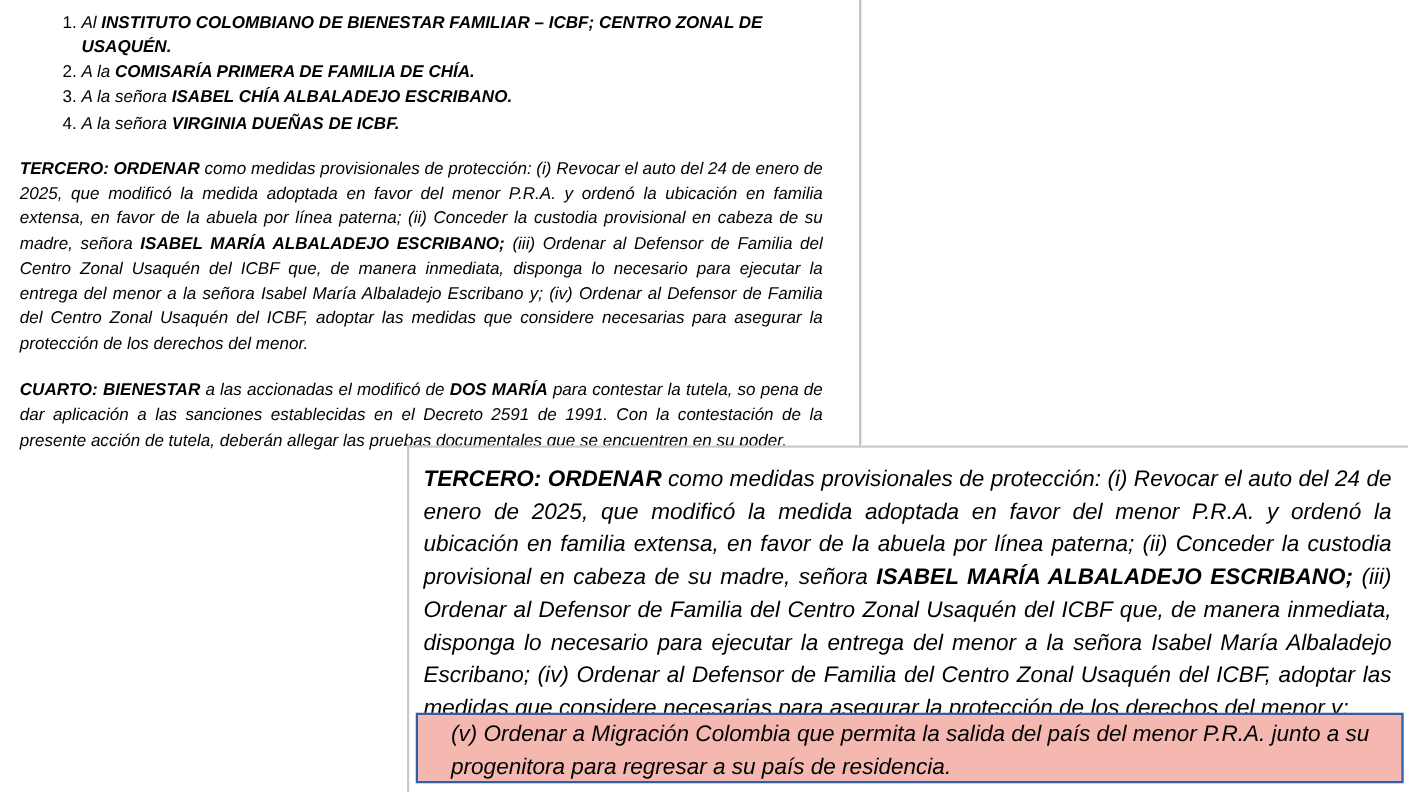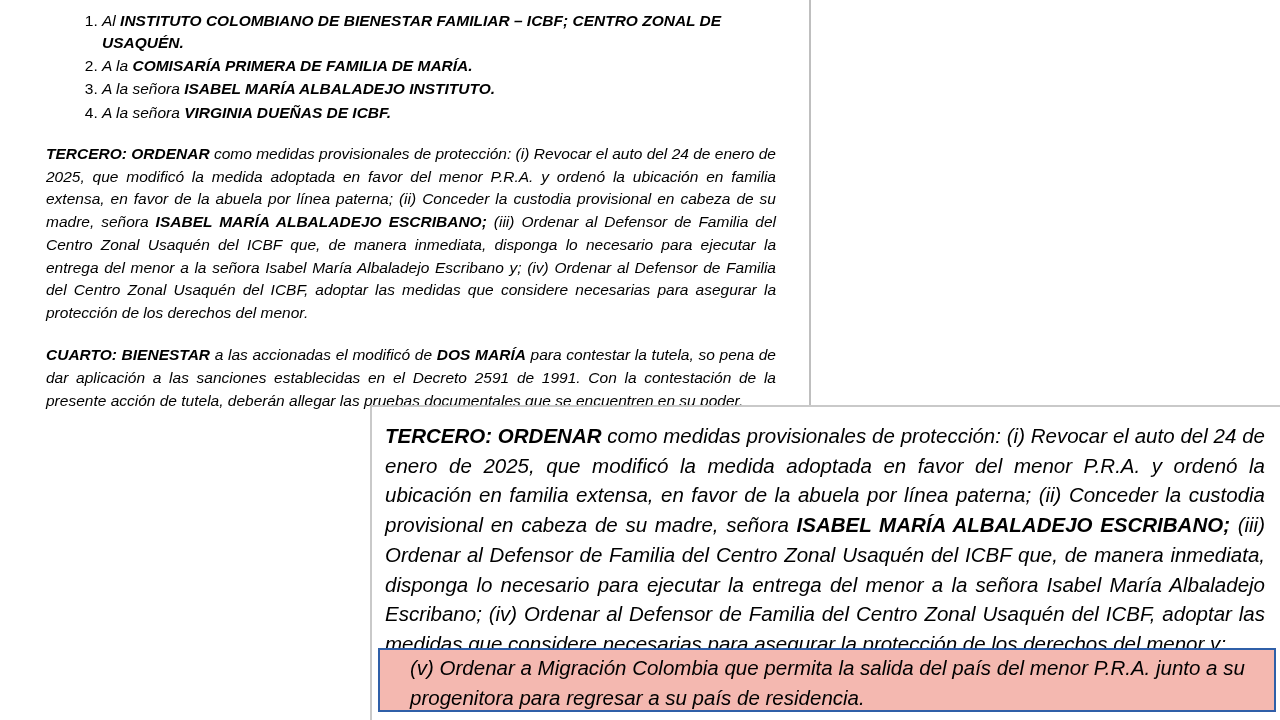--- a/index.html
+++ b/index.html
@@ -19,21 +19,20 @@
   
   #background-doc {
     position: absolute;
     left: 0;
     top: 0;
     width: 783px;
     height: 720px;
     background: #ffffff;
     border-right: 2px solid #bfbfbf;
     box-sizing: border-box;
-    margin-left: 28px;
   }
 
   .doc-body {
     position: absolute;
     left: 18px;
     top: 10px;
     width: 730px;
   }
 
   ol.numbered-list {
@@ -116,24 +115,24 @@
 <body>
 
 <div id="background-doc">
   <div class="doc-body">
 
     <ol class="numbered-list">
       <li>
         <span>Al </span><span class="b">INSTITUTO COLOMBIANO DE BIENESTAR FAMILIAR – ICBF; CENTRO ZONAL DE USAQUÉN.</span>
       </li>
       <li>
-        <span>A la </span><span class="b">COMISARÍA PRIMERA DE FAMILIA DE MARÍA.</span>
+        <span>A la </span><span class="b">COMISARÍA PRIMERA DE FAMILIA DE CHÍA.</span>
       </li>
       <li>
-        <span>A la señora </span><span class="b">ISABEL MARÍA ALBALADEJO INSTITUTO.</span>
+        <span>A la señora </span><span class="b">ISABEL CHÍA ALBALADEJO ESCRIBANO.</span>
       </li>
       <li>
         <span>A la señora </span><span class="b">VIRGINIA DUEÑAS DE ICBF.</span>
       </li>
     </ol>
 
     <p class="para">
       <span class="b">TERCERO: ORDENAR</span><span> como medidas provisionales de protección: (i) Revocar el auto del 24 de enero de 2025, que modificó la medida adoptada en favor del menor P.R.A. y ordenó la ubicación en familia extensa, en favor de la abuela por línea paterna; (ii) Conceder la custodia provisional en cabeza de su madre, señora </span><span class="b">ISABEL MARÍA ALBALADEJO ESCRIBANO;</span><span> (iii) Ordenar al Defensor de Familia del Centro Zonal Usaquén del ICBF que, de manera inmediata, disponga lo necesario para ejecutar la entrega del menor a la señora Isabel María Albaladejo Escribano y; (iv) Ordenar al Defensor de Familia del Centro Zonal Usaquén del ICBF, adoptar las medidas que considere necesarias para asegurar la protección de los derechos del menor.</span>
     </p>
 

